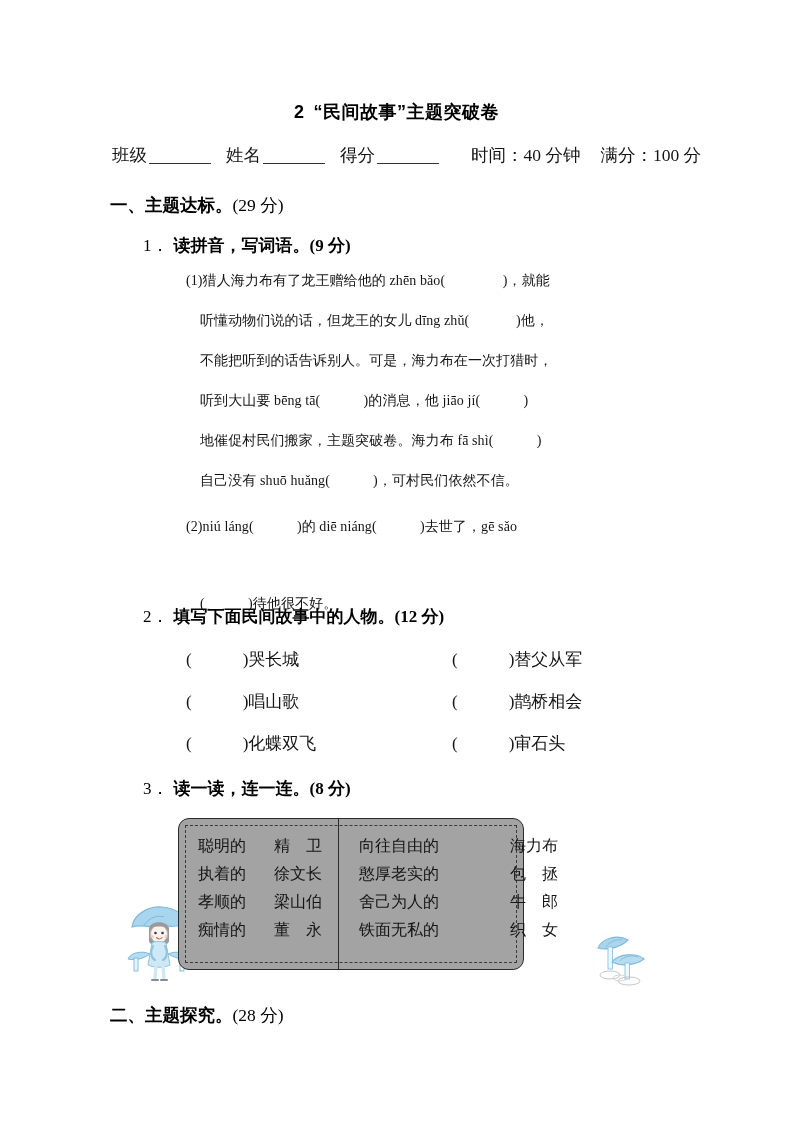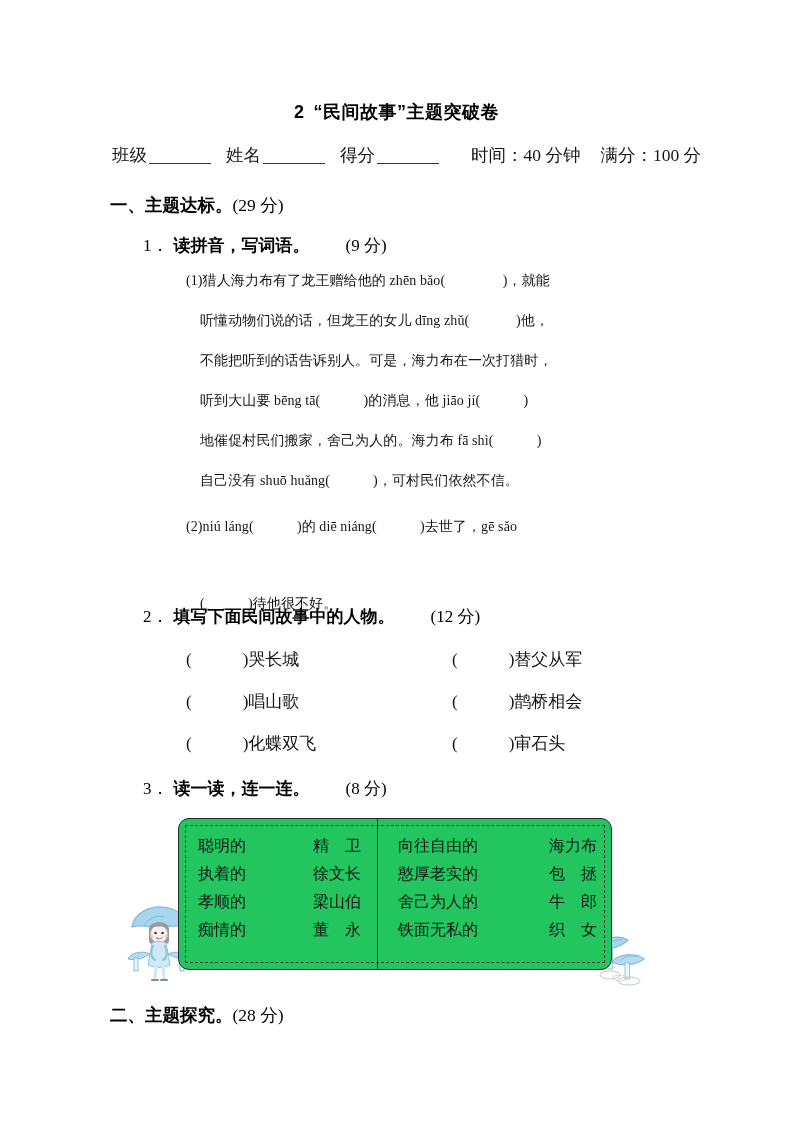--- a/index.html
+++ b/index.html
@@ -82,22 +82,21 @@
     color: #000;
     white-space: nowrap;
   }
   .q-head .qnum {
     font-family: "Liberation Serif", "DejaVu Serif", serif;
     font-weight: normal;
     margin-right: 5px;
   }
   .q-head .pts {
     font-family: "Liberation Serif", "DejaVu Serif", serif;
-    font-weight: normal;
-    margin-left: 36px;
+    font-weight: bold;
   }
 
   
   .body-line {
     position: absolute;
     font-size: 14px;
     white-space: pre;
     color: #141414;
     letter-spacing: 0.1px;
   }
@@ -108,26 +107,26 @@
     font-size: 17px;
     white-space: pre;
     color: #141414;
   }
 
   
   .match-box {
     position: absolute;
     left: 178px;
     top: 818px;
-    width: 434px;
+    width: 346px;
     height: 152px;
     border: 1.6px solid #2b2b2b;
     border-radius: 11px;
     box-sizing: border-box;
-    background: #22c55e;
+    background: #a3a3a3;
     z-index: 3;
   }
   .match-box-inner {
     position: absolute;
     left: 6px;
     top: 6px;
     right: 6px;
     bottom: 6px;
     border: 1.4px dashed #3a3a3a;
     box-sizing: border-box;
@@ -185,21 +184,21 @@
   </div>
 
   <div class="q-head" style="top:234px;">
     <span class="qnum">1．</span><span>读拼音，写词语。</span><span class="pts">(9 分)</span>
   </div>
 
   <div class="body-line" style="left:186px; top:272px;">(1)猎人海力布有了龙王赠给他的 zhēn bǎo(                )，就能</div>
   <div class="body-line" style="left:200px; top:312px;">听懂动物们说的话，但龙王的女儿 dīng zhǔ(             )他，</div>
   <div class="body-line" style="left:200px; top:352px;">不能把听到的话告诉别人。可是，海力布在一次打猎时，</div>
   <div class="body-line" style="left:200px; top:392px;">听到大山要 bēng tā(            )的消息，他 jiāo jí(            )</div>
-  <div class="body-line" style="left:200px; top:432px;">地催促村民们搬家，舍己为人的。海力布 fā shì(            )</div>
+  <div class="body-line" style="left:200px; top:432px;">地催促村民们搬家，主题突破卷。海力布 fā shì(            )</div>
   <div class="body-line" style="left:200px; top:472px;">自己没有 shuō huǎng(            )，可村民们依然不信。</div>
   <div class="body-line" style="left:186px; top:518px;">(2)niú láng(            )的 diē niáng(            )去世了，gē sǎo</div>
   <div class="body-line" style="left:200px; top:558px;margin-top:37px;">(            )待他很不好。</div>
 
   <div class="q-head" style="top:605px;">
     <span class="qnum">2．</span><span>填写下面民间故事中的人物。</span><span class="pts">(12 分)</span>
   </div>
 
   <div class="fill-row" style="left:186px; top:648px;">(            )哭长城</div>
   <div class="fill-row" style="left:452px; top:648px;">(            )替父从军</div>

